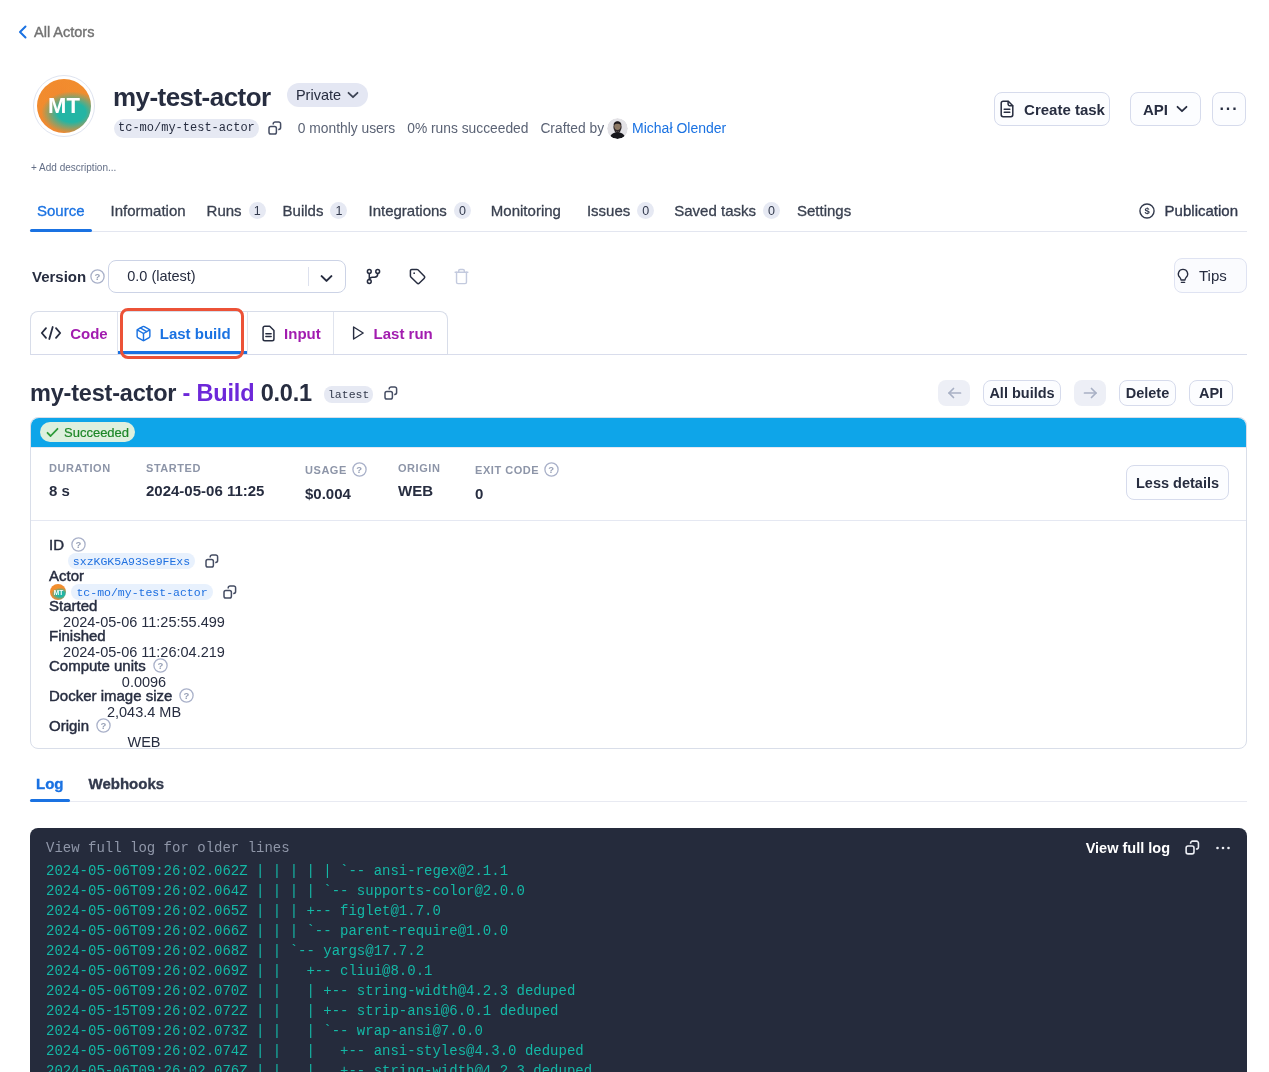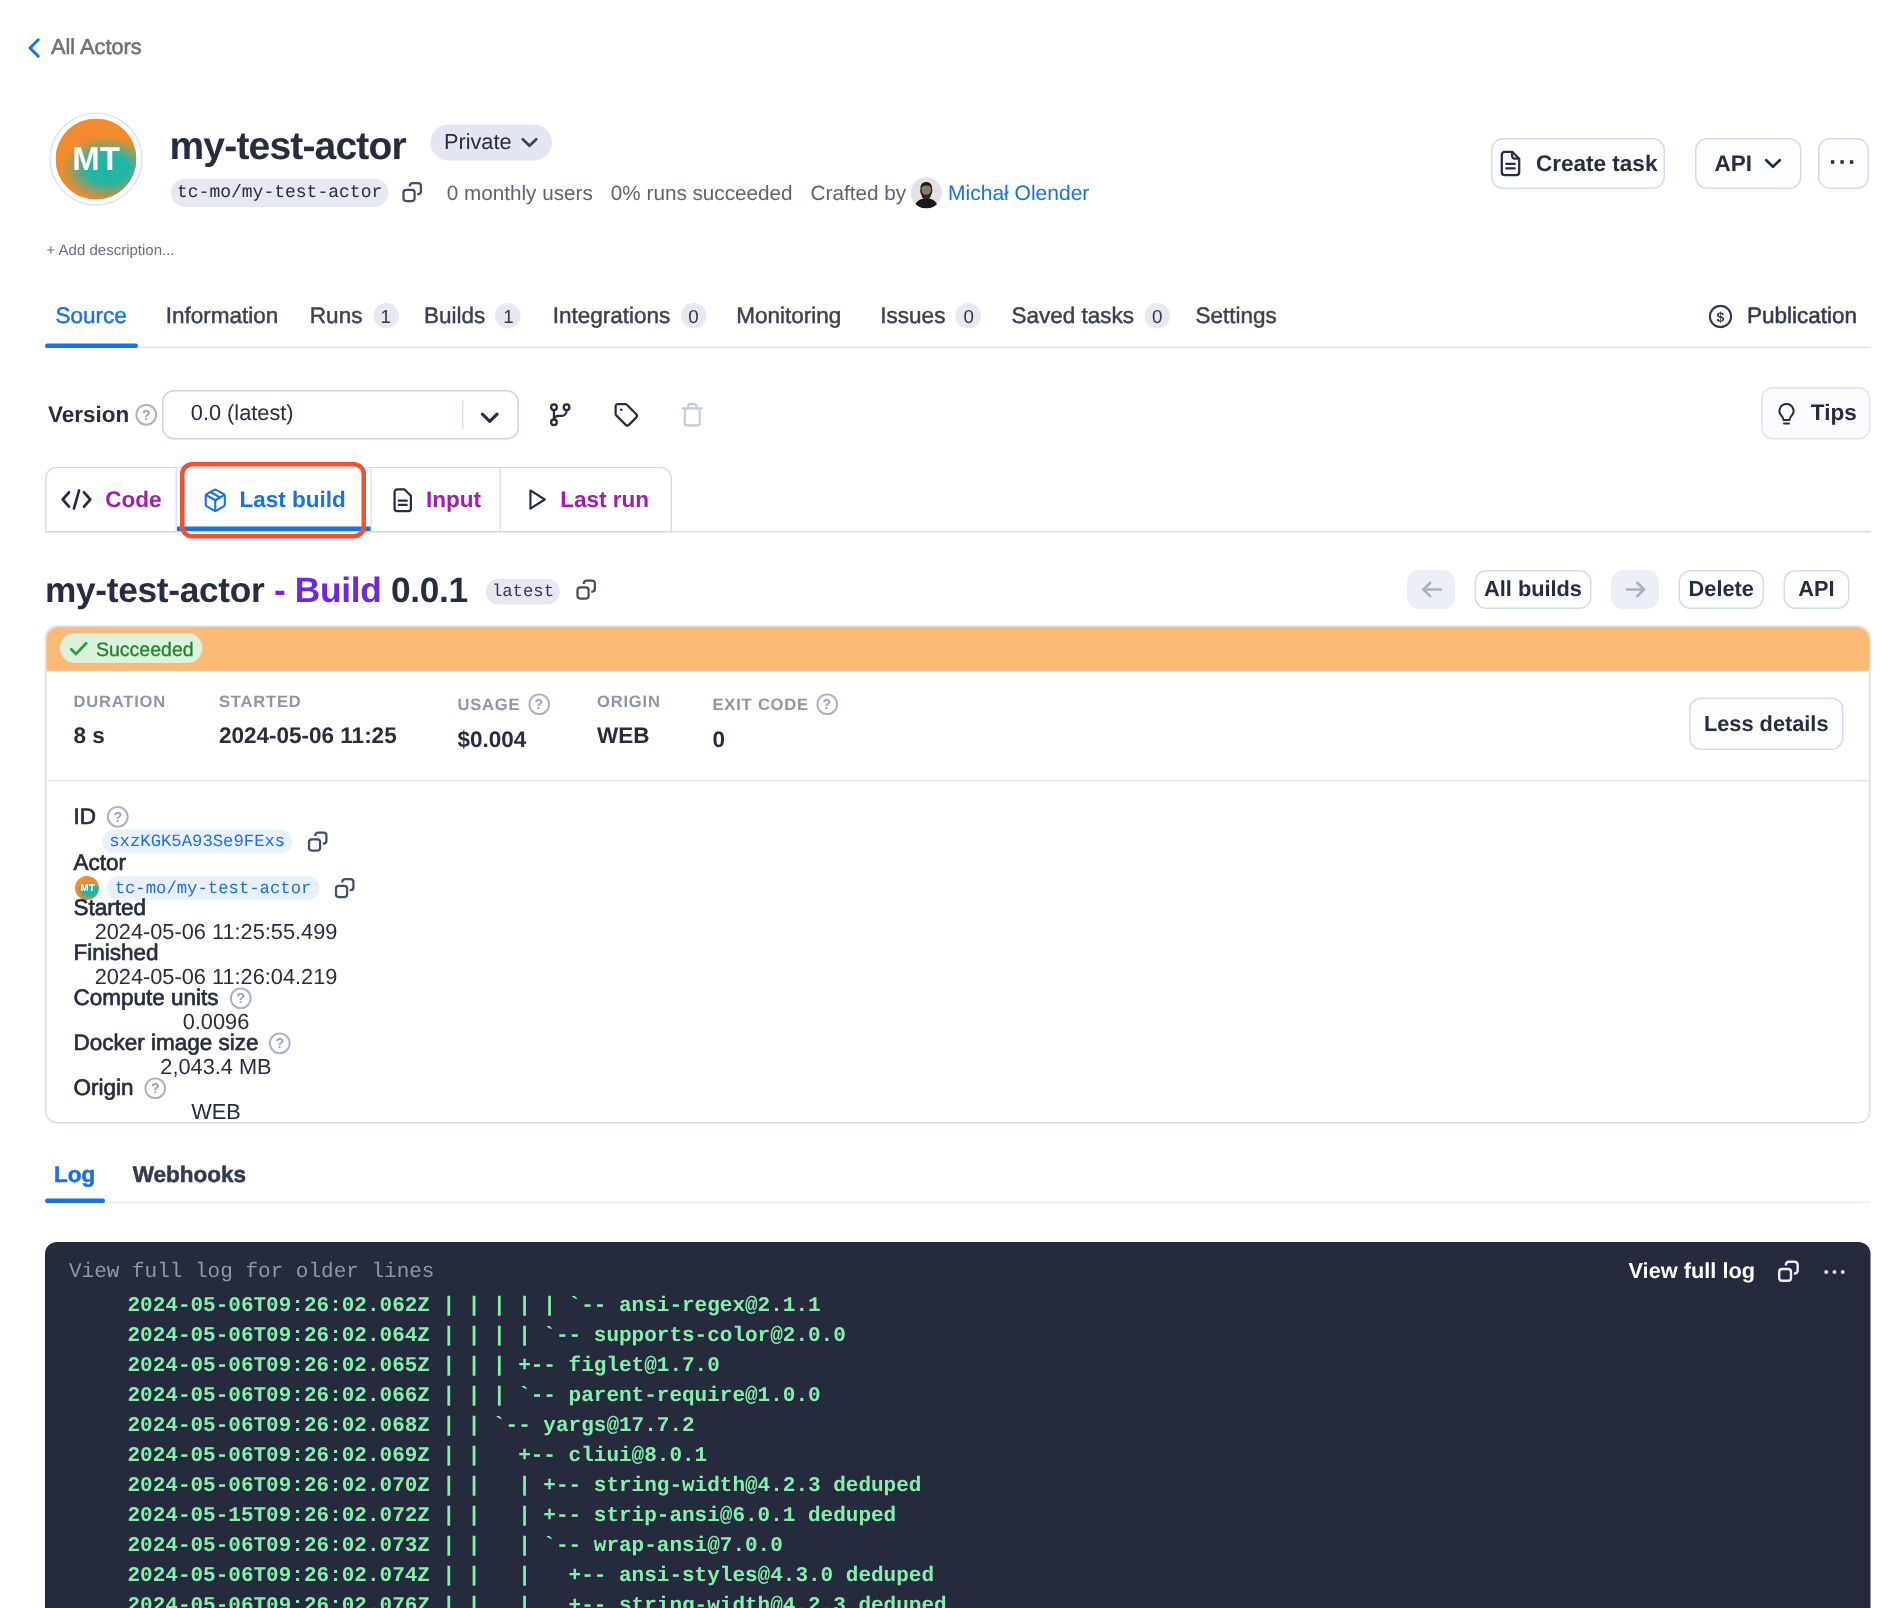--- a/index.html
+++ b/index.html
@@ -62,21 +62,21 @@
 .count { background:#e6e9f3; color:#333a4d; border-radius:9px; font-size:12.5px; height:17px; min-width:17px; padding:0 5px; display:flex; align-items:center; justify-content:center; -webkit-text-stroke:0; }
 .publication { margin-left:auto; margin-right:9px; display:flex; align-items:center; gap:10px; color:#333a4d; font-size:15px; font-weight:400; -webkit-text-stroke:0.35px currentColor; padding-top:0; height:29px; }
 
 
 .version-row { left:32px; top:259px; height:34px; }
 .version-label { font-size:15px; font-weight:700; color:#272d40; }
 .select { width:238px; height:33px; border:1px solid #ccd3e6; border-radius:8px; background:#fff; display:flex; align-items:center; position:relative; margin-left:3px; }
 .select .val { font-size:14.5px; color:#272d40; margin-left:18px; }
 .select .divider { position:absolute; right:36px; top:6px; bottom:6px; width:1px; background:#dde1ee; }
 .icon-btn { width:34px; height:34px; display:flex; align-items:center; justify-content:center; }
-.tips-btn { right:22px; top:258px; width:73px; height:35px; border:1px solid #dfe3f2; background:#fafbfe; border-radius:8px; display:flex; align-items:center; justify-content:center; gap:8px; color:#272d40; font-size:15px; font-weight:700; }
+.tips-btn { right:22px; top:258px; width:73px; height:35px; border:1px solid #dfe3f2; background:#fafbfe; border-radius:8px; display:flex; align-items:center; gap:8px; color:#272d40; font-size:15px; font-weight:400; }
 
 
 .code-tabs { left:30px; top:311px; width:418px; height:44px; border:1px solid #d8dde9; border-bottom:1px solid #d6daea; border-radius:8px 8px 0 0; background:#fff; display:flex; }
 .code-tabs-ext { left:30px; top:354px; width:1217px; height:1px; background:#d9ddec; }
 .ctab { display:flex; align-items:center; justify-content:center; gap:8px; font-size:15px; font-weight:700; color:#a21caf; border-right:1px solid #e0e4ee; }
 .ctab:last-child { border-right:none; }
 .ctab.active { color:#1a72e2; position:relative; }
 .ctab.active:after { content:""; position:absolute; left:0; right:0; bottom:0px; height:3px; background:#1a72e2; }
 .orange-ring { left:120px; top:308px; width:124px; height:51px; border:3px solid #ec5237; border-radius:8px; background:transparent; }
 
@@ -84,21 +84,21 @@
 .heading { left:30px; top:381px; height:24px; }
 .heading h2 { font-size:23.5px; font-weight:700; color:#272d40; letter-spacing:-0.2px; }
 .heading h2 .grey { color:#6d28d9; }
 .latest-pill { font-family:"Liberation Mono", monospace; font-size:11.5px; color:#333a4d; background:#e6e9f3; border-radius:8px; height:17px; display:flex; align-items:center; padding:0 4px; margin-left:12px; margin-top:2px; }
 .head-btns { right:36px; top:380px; gap:13px; }
 .btn-sm { height:26px; font-size:14.5px; }
 .btn-dis { background:#edeff6; border:none; }
 
 
 .card { left:30px; top:417px; width:1217px; height:332px; border:1px solid #d9dee9; border-radius:8px; background:#fff; }
-.card-strip { height:30px; background:#fdba74; border-bottom:1px solid #e5e8f2; border-radius:8px 8px 0 0; display:flex; align-items:center; padding-left:9px; }
+.card-strip { height:30px; background:#0ea5e9; border-bottom:1px solid #e5e8f2; border-radius:8px 8px 0 0; display:flex; align-items:center; padding-left:9px; }
 .badge { height:20px; background:#def0de; border-radius:10px; display:flex; align-items:center; gap:5px; padding:0 6px; color:#1d8727; font-size:13px; font-weight:400; -webkit-text-stroke:0.2px currentColor; margin-top:-1px; }
 .stats { height:73px; border-bottom:1px solid #e5e8f2; position:relative; }
 .stat { position:absolute; top:14px; }
 .stat .lbl { font-size:11px; font-weight:700; color:#8d95a8; letter-spacing:0.55px; display:flex; align-items:center; gap:5px; }
 .stat .val { font-size:15px; font-weight:700; color:#272d40; margin-top:8px; }
 .less-btn { position:absolute; right:17px; top:17px; width:103px; height:35px; font-size:14.5px; }
 .details { position:relative; }
 .drow { position:absolute; left:18px; display:flex; align-items:center; height:20px;flex-direction:column; }
 .drow .dlbl { width:190px; font-size:15px; font-weight:400; -webkit-text-stroke:0.45px currentColor; color:#272d40; display:flex; align-items:center; gap:7px; }
 .drow .dval { font-size:14.5px; color:#272d40; display:flex; align-items:center; }
@@ -114,21 +114,21 @@
 .ltab { padding:0; margin-right:19px; font-size:15px; font-weight:700; -webkit-text-stroke:0.35px currentColor; color:#333a4d; display:flex; align-items:center; height:28px; }
 .ltab.active { color:#1a72e2; position:relative; padding:0 6px; }
 .ltab.active:after { content:""; position:absolute; left:0; right:0; bottom:-5px; height:3px; background:#1a72e2; border-radius:2px; }
 
 
 .terminal { left:30px; top:828px; width:1217px; height:260px; background:#252b3c; border-radius:8px; padding:11px 16px 0 16px; font-family:"Liberation Mono", monospace; }
 .term-head { display:flex; align-items:center; height:17px; margin-bottom:5px; }
 .term-head .muted { color:#8f96a8; font-size:14px; }
 .term-head .right { margin-left:auto; display:flex; align-items:center; gap:14px; }
 .term-head .vfl { font-family:"Liberation Sans",sans-serif; color:#fff; font-size:14.5px; font-weight:700; }
-.tline { color:#86efac; font-size:14px; font-weight:700; height:20px; line-height:20px; white-space:pre;margin-left:39px; }
+.tline { color:#14b8a6; font-size:14px; font-weight:400; height:20px; line-height:20px; white-space:pre; }
 </style>
 </head>
 <body>
 <div class="page">
 
   <a class="abs back"><svg width="9" height="14" viewBox="0 0 9 14" fill="none" stroke="#1a72e2" stroke-width="2" stroke-linecap="round" stroke-linejoin="round">
         <path d="M7.5 1.5 2 7l5.5 5.5"></path>
       </svg>All Actors</a>
 
   <div class="abs avatar-ring">

